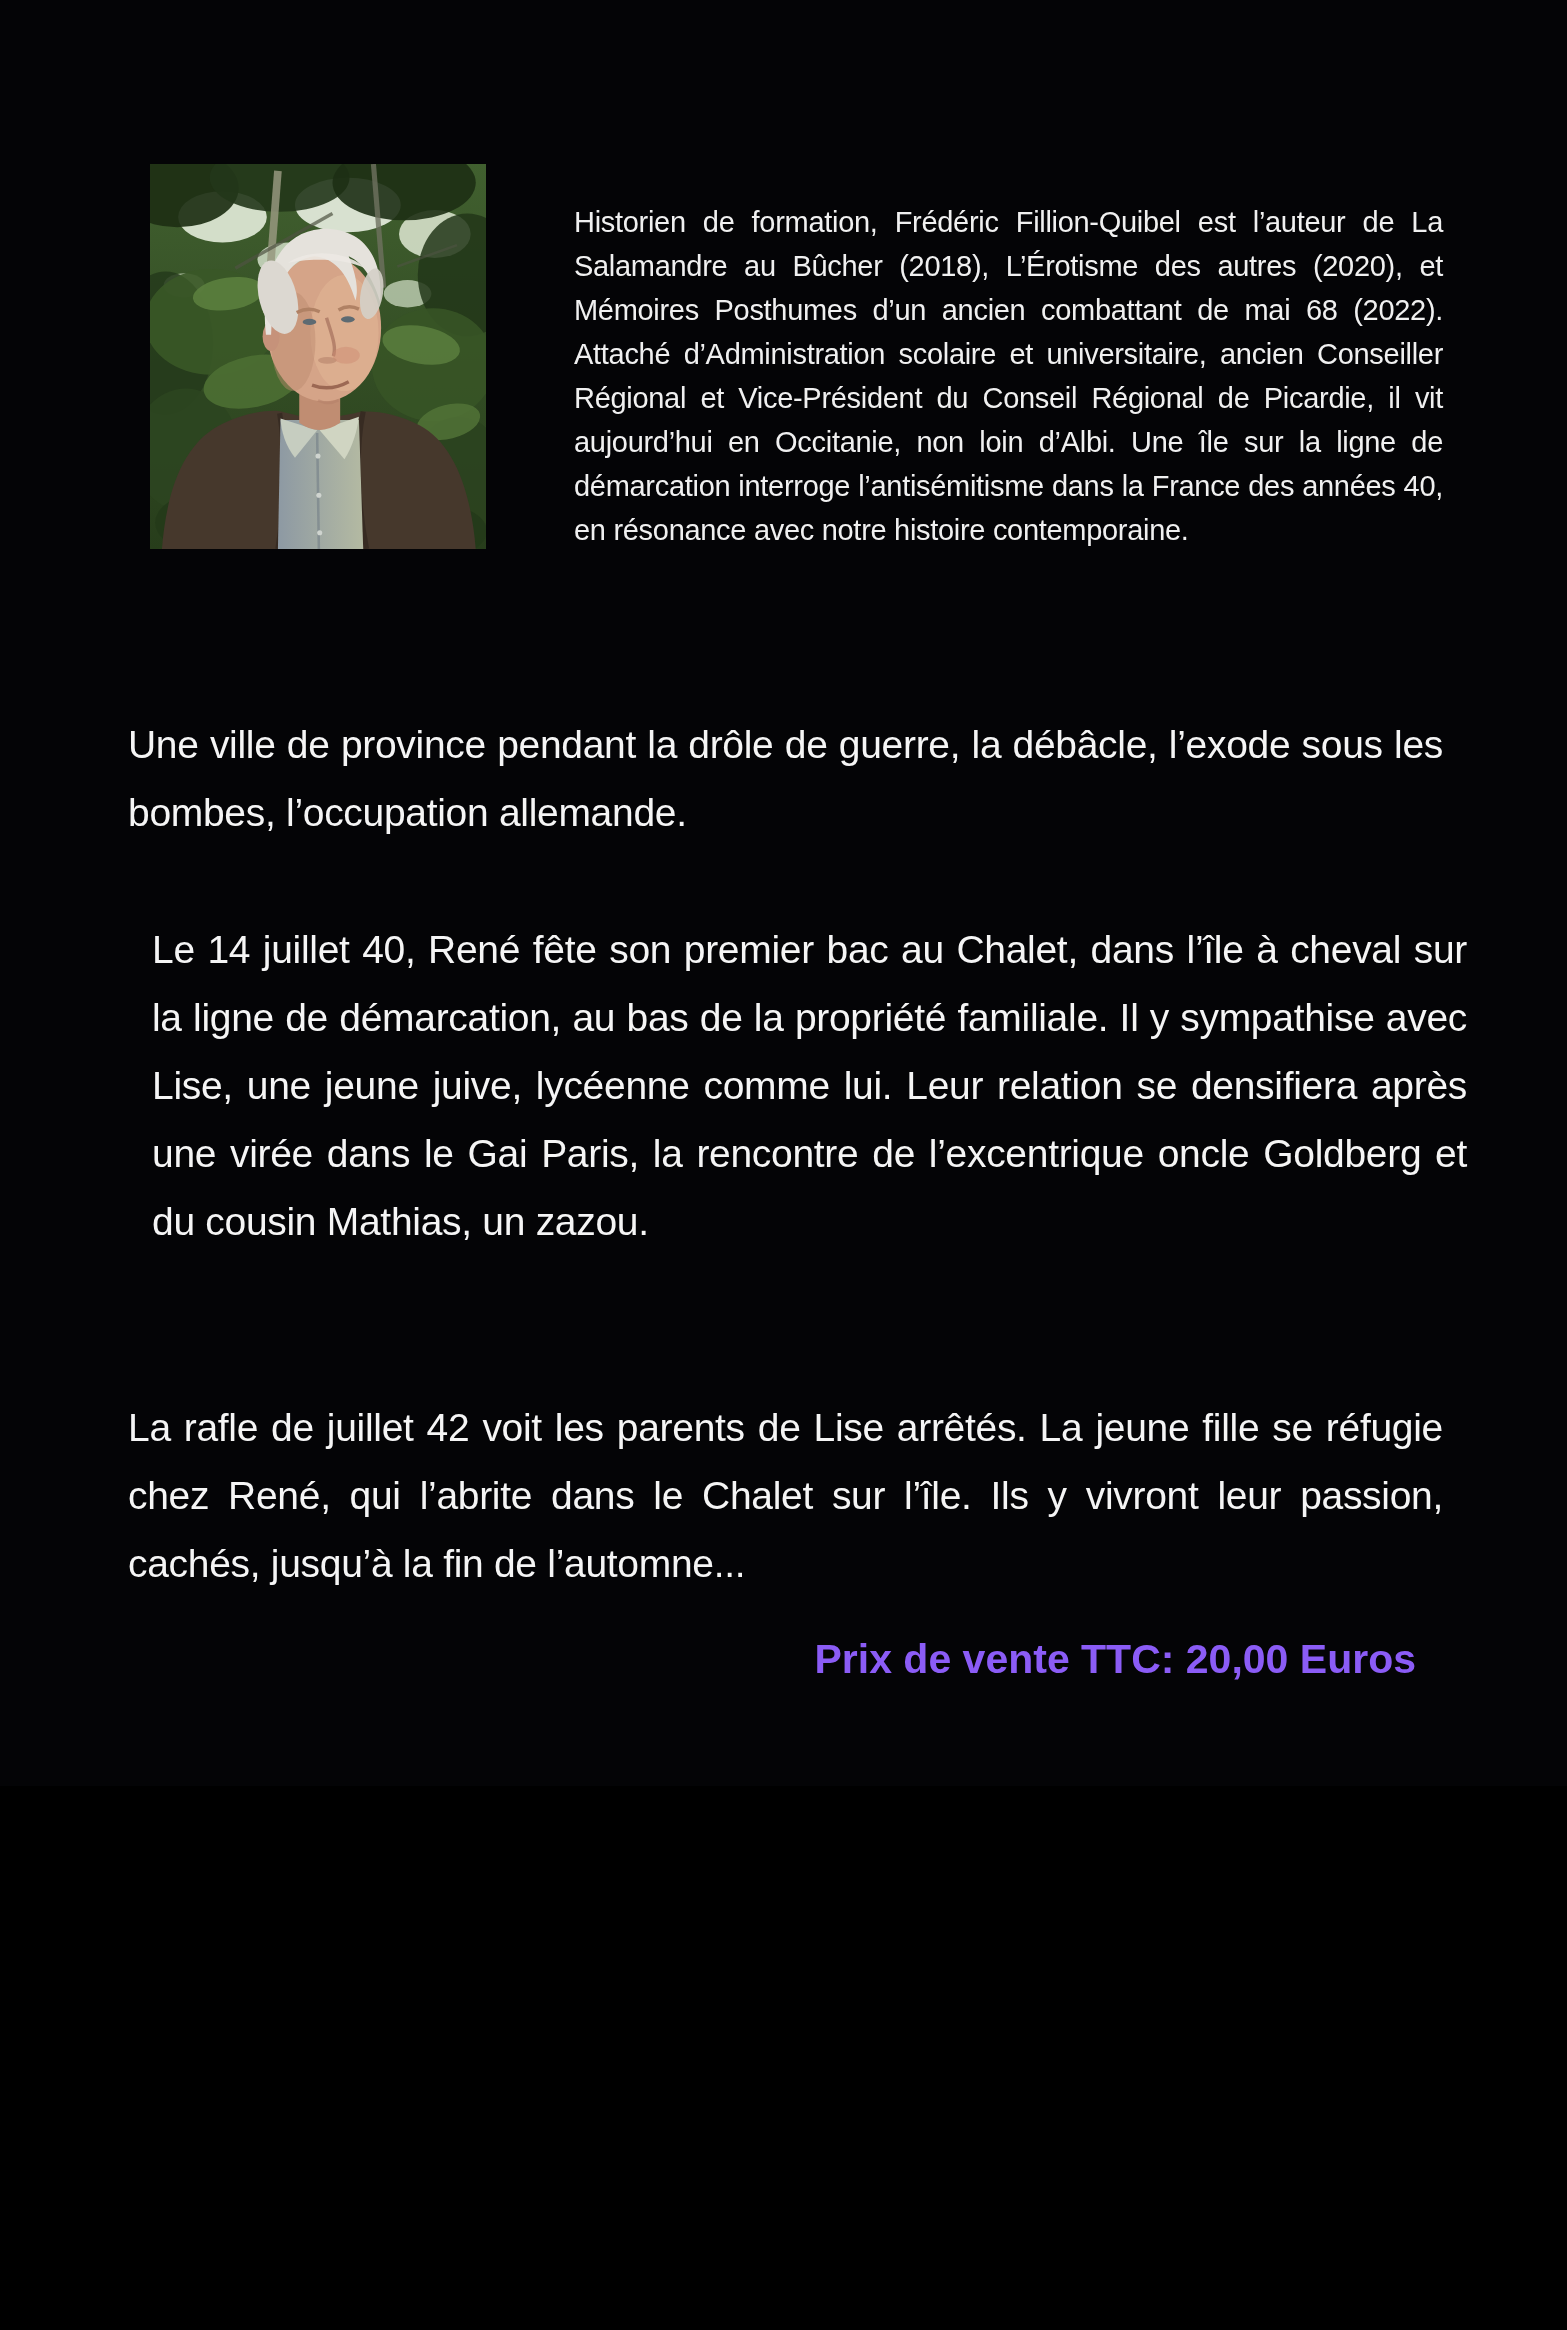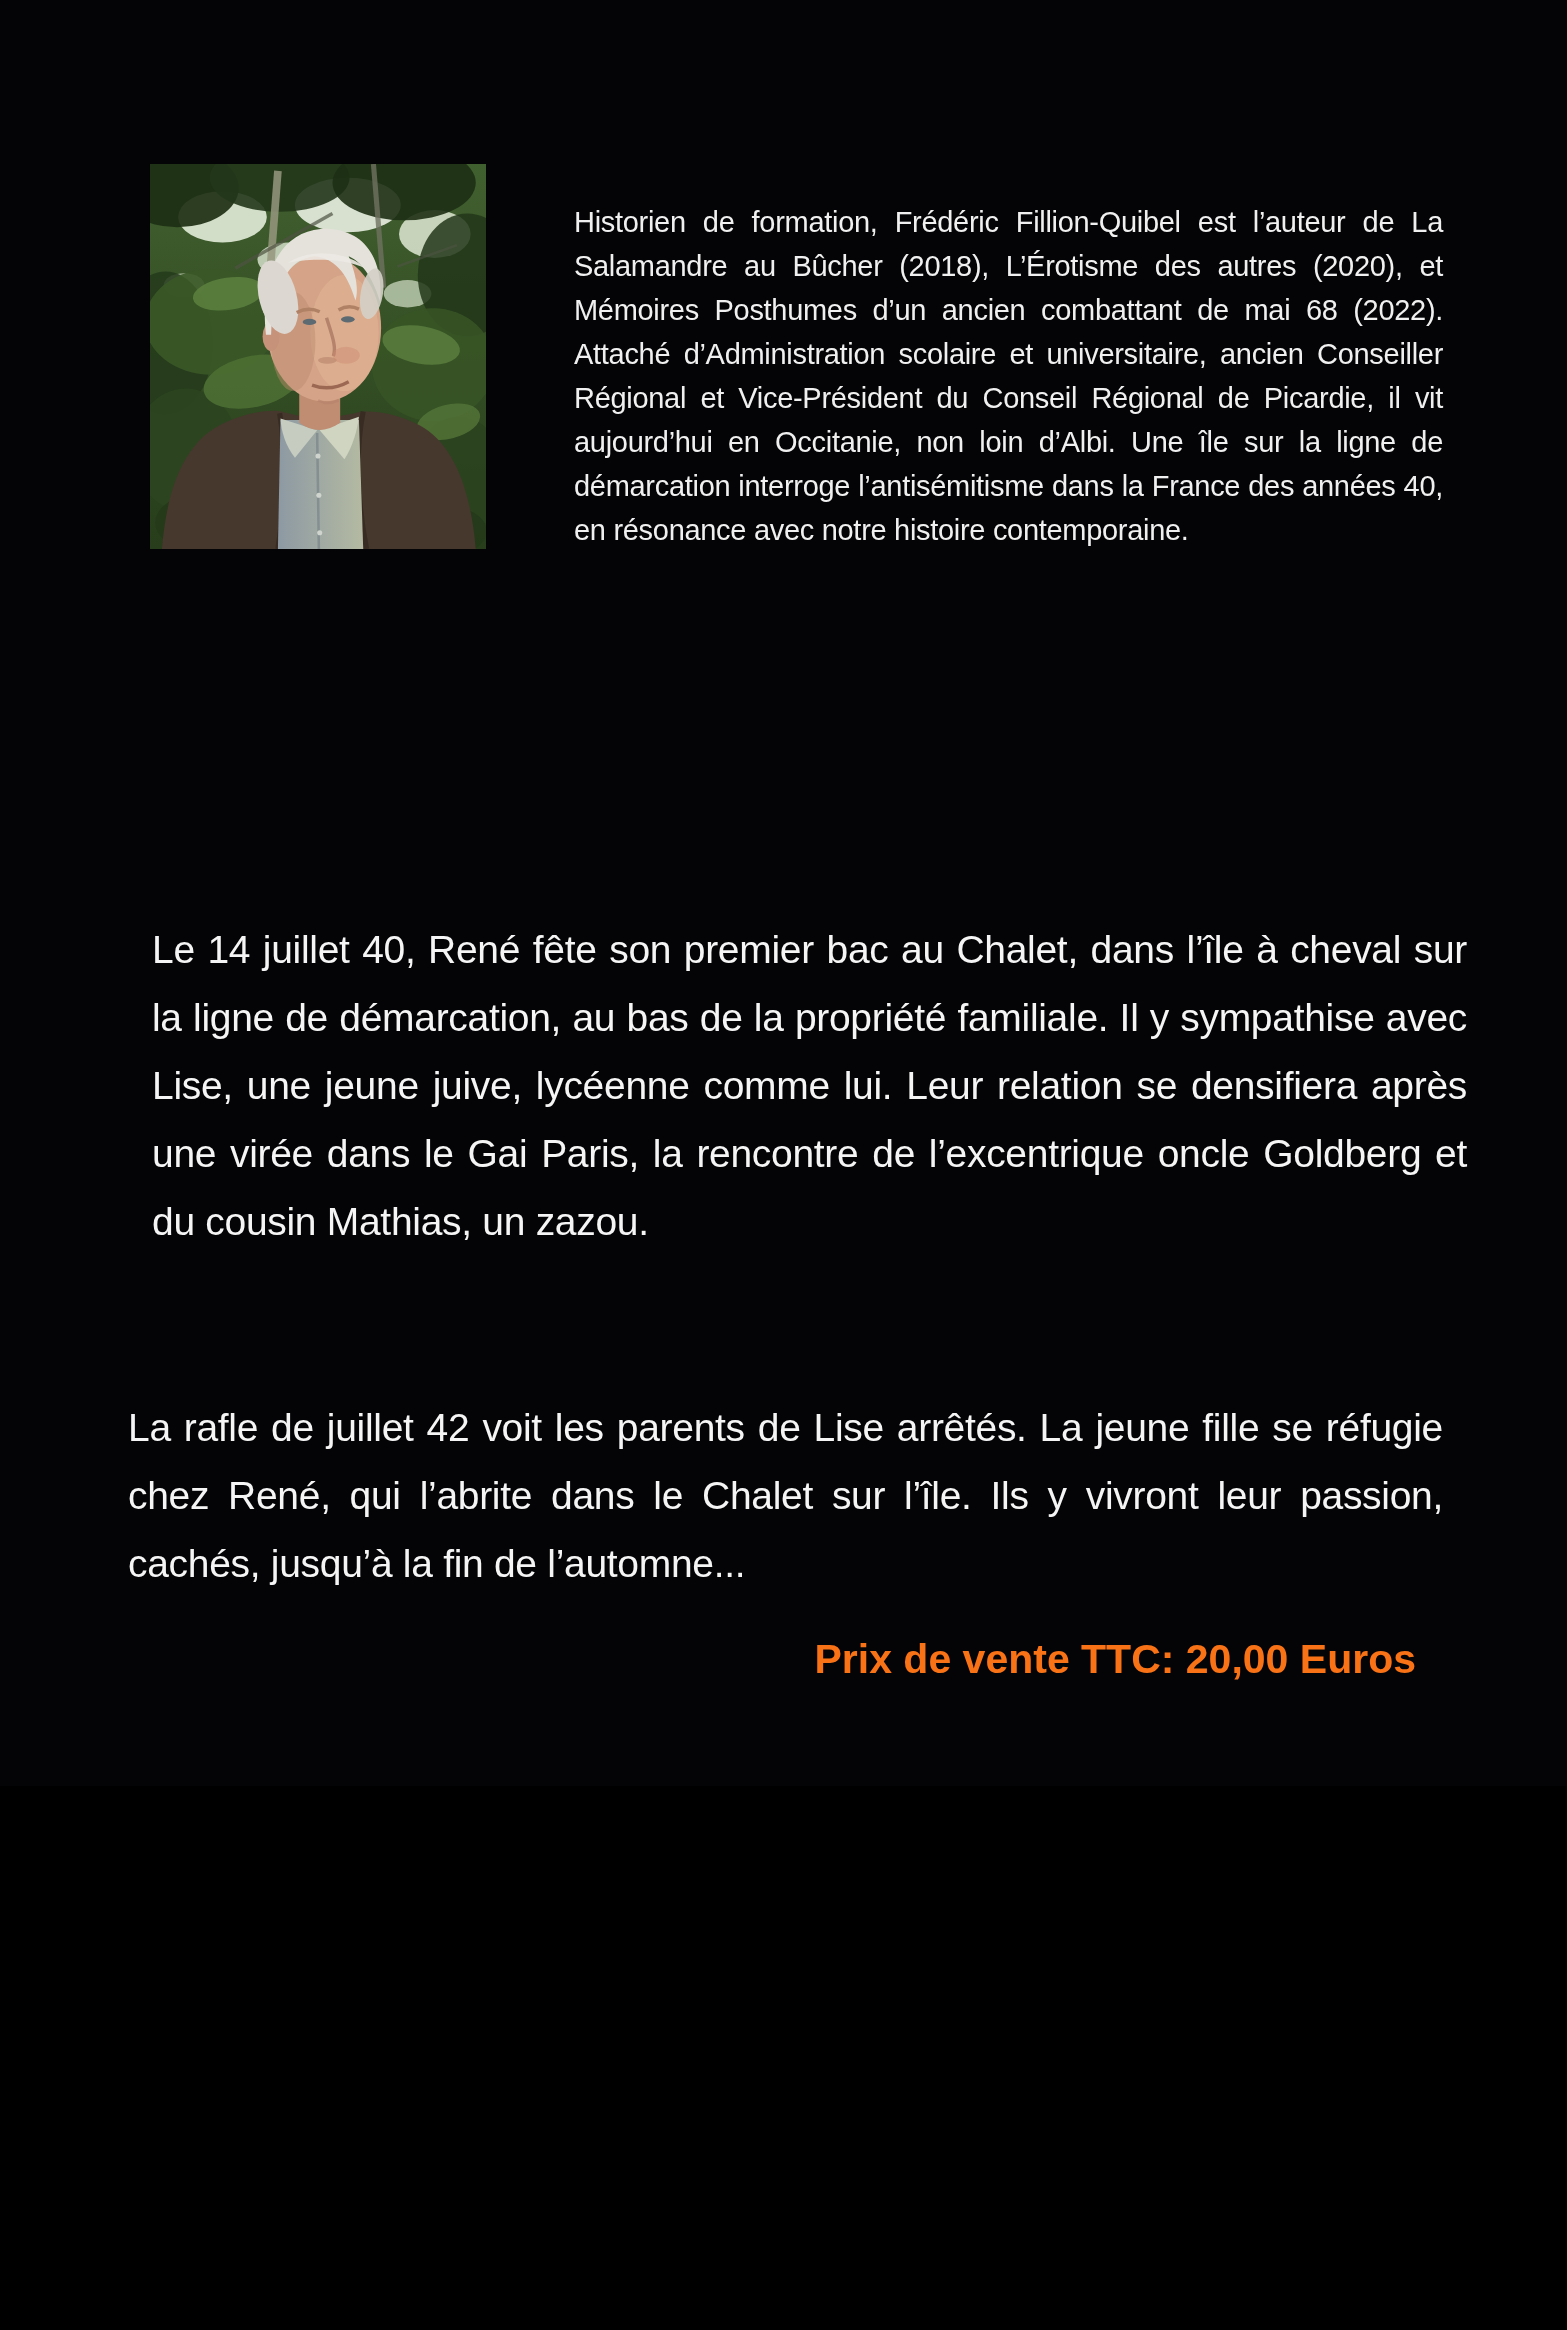--- a/index.html
+++ b/index.html
@@ -49,21 +49,21 @@
     position: absolute;
     left: 128px;
     top: 1584px;
     width: 1315px;
     font-size: 41px;
     line-height: 68px;
     font-weight: bold;
     text-align: right;
     padding-right: 27px;
     box-sizing: border-box;
-    color: #f97316;
+    color: #8b5cf6;
   }
 </style>
 </head>
 <body>
 
 <div class="page">
 
   <div class="photo">
     <svg viewBox="0 0 394 451" preserveAspectRatio="none">
       <defs>
@@ -138,19 +138,20 @@
         <ellipse cx="208" cy="230" rx="11" ry="4" fill="#b5826b" opacity="0.6"></ellipse>
         <ellipse cx="230" cy="224" rx="16" ry="10" fill="#cc8a70" opacity="0.45"></ellipse>
         <path d="M190,259 Q211,267 233,255" stroke="#9c6853" stroke-width="4" fill="none"></path>
         <path d="M197,277 Q209,283 221,277" stroke="#b5826b" stroke-width="3" fill="none" opacity="0.6"></path>
       </g>
     </svg>
   </div>
 
   <p class="bio">Historien de formation, Frédéric Fillion-Quibel est l’auteur de La Salamandre au Bûcher (2018), L’Érotisme des autres (2020), et Mémoires Posthumes d’un ancien combattant de mai 68 (2022). Attaché d’Administration scolaire et universitaire, ancien Conseiller Régional et Vice-Président du Conseil Régional de Picardie, il vit aujourd’hui en Occitanie, non loin d’Albi. Une île sur la ligne de démarcation interroge l’antisémitisme dans la France des années 40, en résonance avec notre histoire contemporaine.</p>
 
+  <p class="para para-1">Une ville de province pendant la drôle de guerre, la débâcle, l’exode sous les bombes, l’occupation allemande.</p>
   <p class="para para-2">Le 14 juillet 40, René fête son premier bac au Chalet, dans l’île à cheval sur la ligne de démarcation, au bas de la propriété familiale. Il y sympathise avec Lise, une jeune juive, lycéenne comme lui. Leur relation se densifiera après une virée dans le Gai Paris, la rencontre de l’excentrique oncle Goldberg et du cousin Mathias, un zazou.</p>
   <p class="para para-3">La rafle de juillet 42 voit les parents de Lise arrêtés. La jeune fille se réfugie chez René, qui l’abrite dans le Chalet sur l’île. Ils y vivront leur passion, cachés, jusqu’à la fin de l’automne...</p>
 
   <p class="price">Prix de vente TTC: 20,00 Euros</p>
 
 </div>
 
 
 </body></html>

